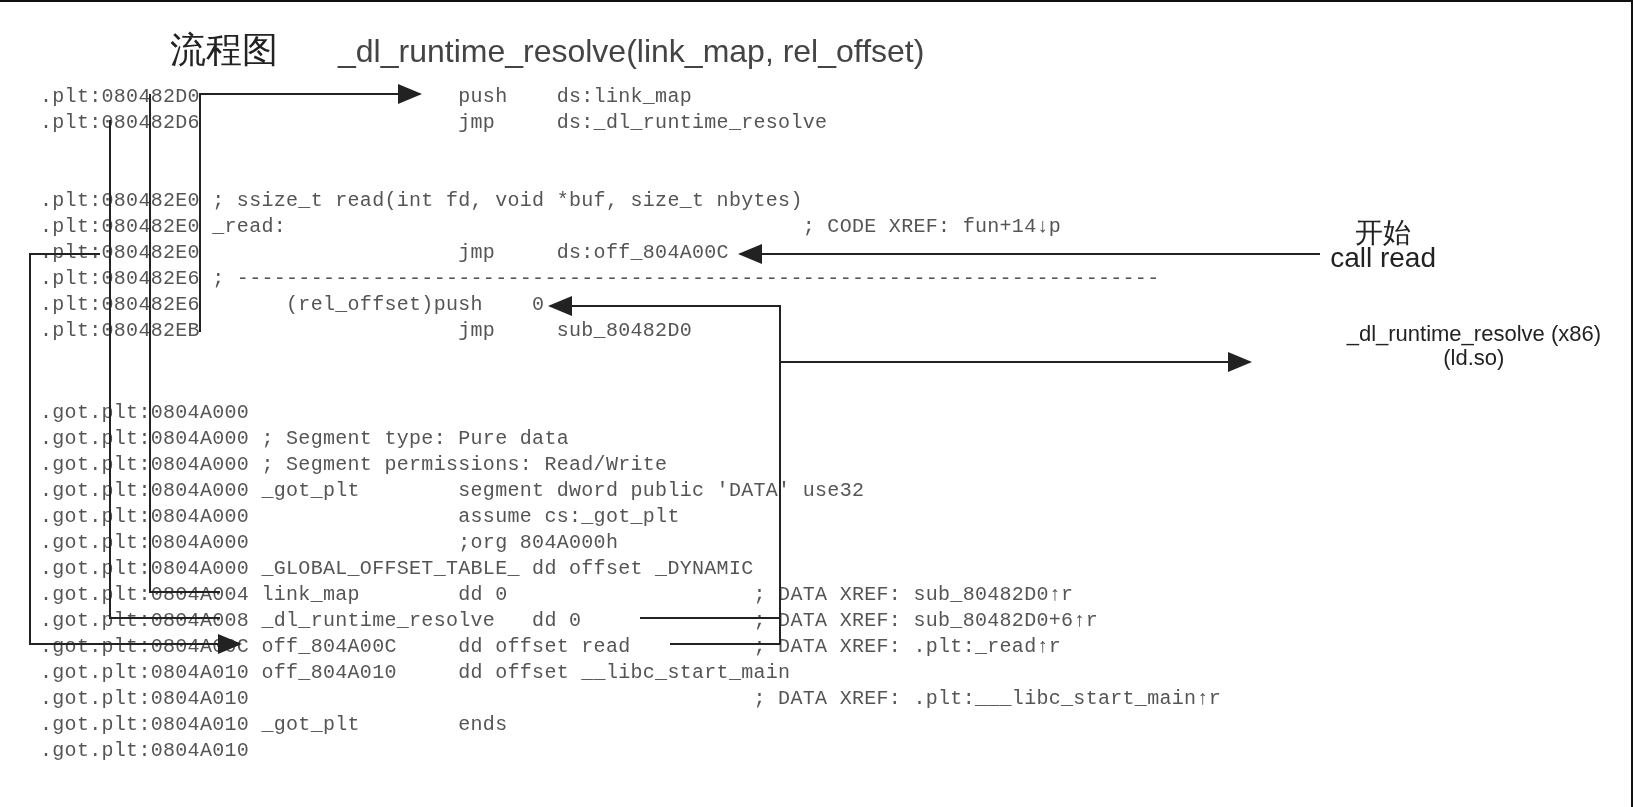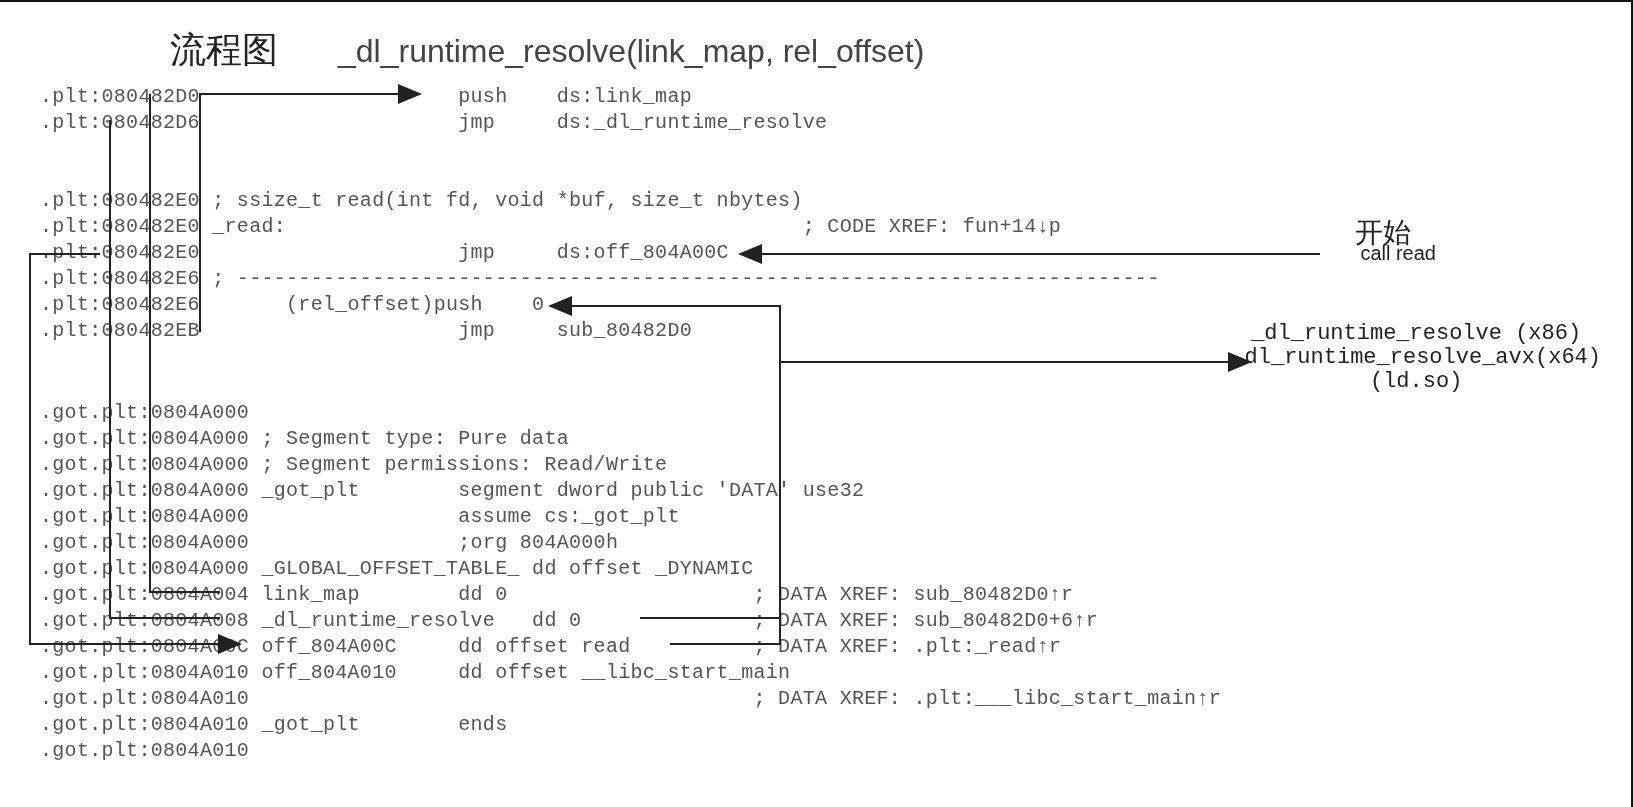--- a/index.html
+++ b/index.html
@@ -44,24 +44,24 @@
   }
   .plt-block { top: 82px; left: 40px; }
   .got-block { top: 398px; left: 40px; }
   .side-labels {
     position: absolute;
     right: 30px;
     font-family: "Microsoft YaHei", "SimSun", sans-serif;
     color: #222;
   }
   .label-start { top: 172px; right: 220px; font-size: 28px; margin-top: 40px; }
-  .label-callread { top: 240px; right: 195px; font-size: 20px; font-family: "Segoe UI", Arial, sans-serif; }
+  .label-callread { top: 240px; right: 195px; font-size: 28px; font-family: "Segoe UI", Arial, sans-serif; }
   .label-resolve {
     top: 320px; right: 30px;
-    font-family: Liberation Mono, monospace;
+    font-family: Liberation Sans, sans-serif;
     font-size: 22px;
     text-align: center;
     line-height: 24px;
   }
   svg.arrows {
     position: absolute;
     top: 0; left: 0;
     width: 1633px;
     height: 807px;
     pointer-events: none;
@@ -104,21 +104,20 @@
 .got.plt:0804A00C off_804A00C     dd offset read          ; DATA XREF: .plt:_read↑r
 .got.plt:0804A010 off_804A010     dd offset __libc_start_main
 .got.plt:0804A010                                         ; DATA XREF: .plt:___libc_start_main↑r
 .got.plt:0804A010 _got_plt        ends
 .got.plt:0804A010</div>
 
 <div class="side-labels label-start">开始</div>
 <div class="side-labels label-callread">call read</div>
 <div class="side-labels label-resolve">
   <div>_dl_runtime_resolve (x86)</div>
-  <div>_dl_runtime_resolve_avx(x64)</div>
   <div>(ld.so)</div>
 </div>
 
 <svg class="arrows">
   <defs>
     <marker id="ah" markerWidth="12" markerHeight="10" refX="11" refY="5" orient="auto">
       <path d="M0,0 L12,5 L0,10 Z" class="arrowhead"></path>
     </marker>
   </defs>
 

